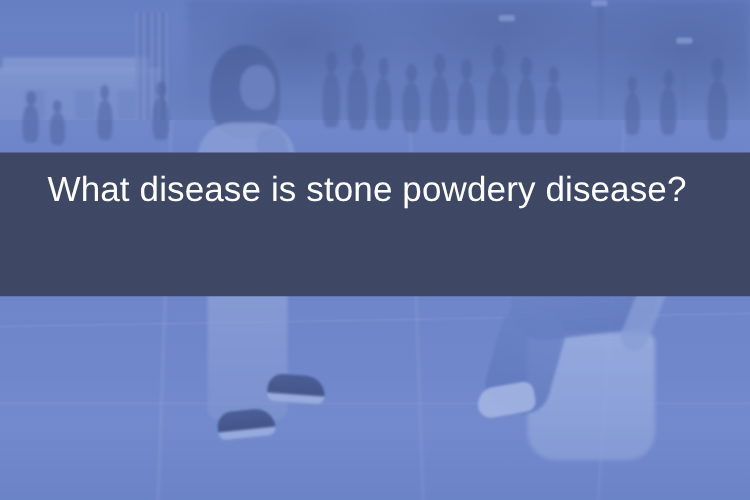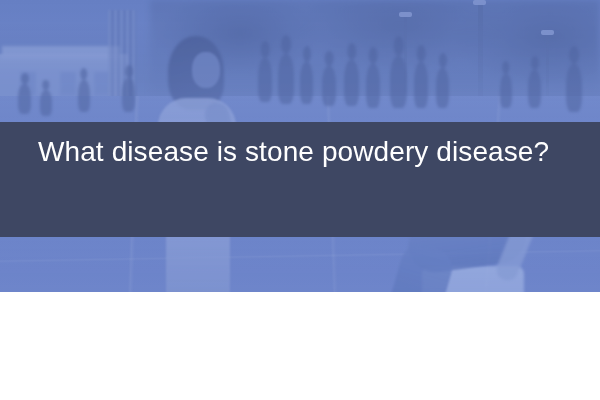--- a/index.html
+++ b/index.html
@@ -5,21 +5,21 @@
 <style>
   html, body {
     margin: 0;
     padding: 0;
     background: #ffffff;
   }
 
   #stage {
     position: relative;
     width: 600px;
-    height: 292px;
+    height: 400px;
     overflow: hidden;
     font-family: "Liberation Sans", sans-serif;
     background: #8096d2;
   }
 
   
   .photo {
     position: absolute;
     inset: 0;
     overflow: hidden;

